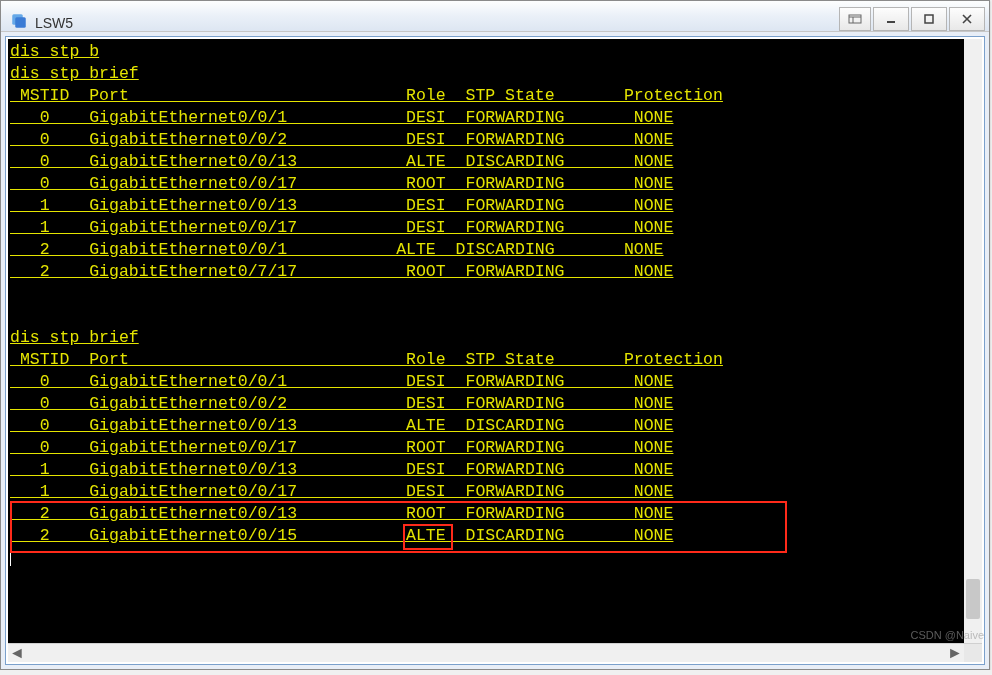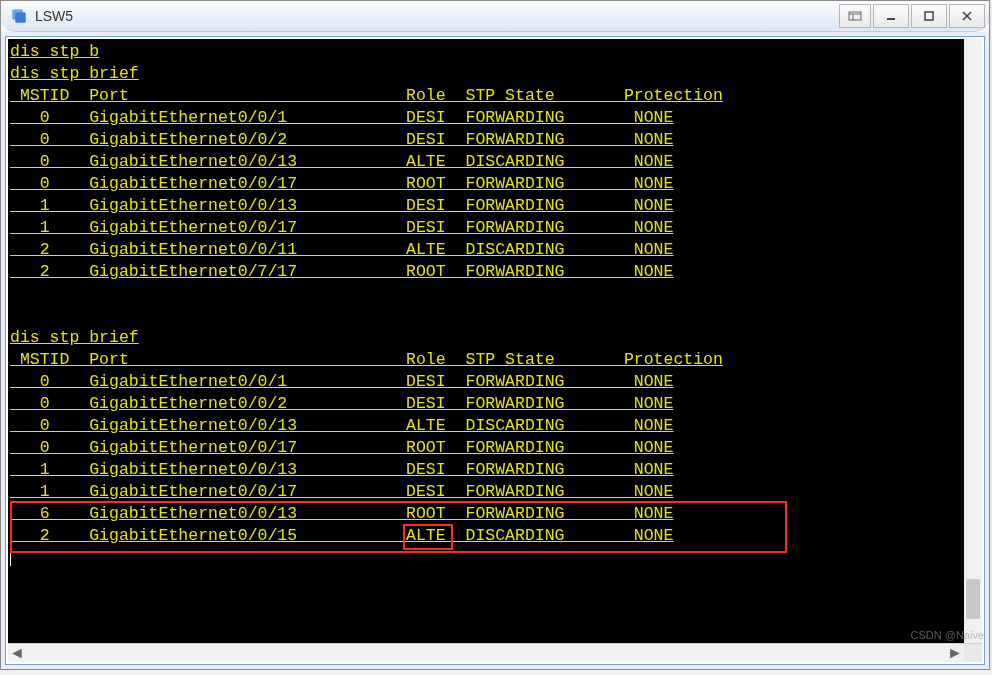--- a/index.html
+++ b/index.html
@@ -12,25 +12,24 @@
   }
   .window {
     width: 988px;
     border: 1px solid #8a8a8a;
     background: linear-gradient(to bottom, #f6f9fd, #e8eef7);
     box-shadow: 0 1px 2px rgba(0,0,0,0.2);
   }
   .title-bar {
     height: 30px;
     display: flex;
-    align-items: center;
+    align-items: flex-end;
     padding: 0 4px 0 8px;
     background: linear-gradient(to bottom, #fdfefe 0%, #eaf0f8 50%, #dde6f2 100%);
     border-bottom: 1px solid #c7c7c7;
-    border-radius: 15px;
   }
   .title-bar .app-icon {
     width: 20px;
     height: 20px;
     margin-right: 6px;
     display: flex;
     align-items: center;
     justify-content: center;
     color: #3a7bd5;
   }
@@ -182,33 +181,33 @@
       <div class="term-area">
         <div class="terminal" id="term"><span class="line"><huawei>dis stp b</huawei></span>
 <span class="line"><huawei>dis stp brief</huawei></span>
 <span class="line"> MSTID  Port                            Role  STP State       Protection</span>
 <span class="line">   0    GigabitEthernet0/0/1            DESI  FORWARDING       NONE</span>
 <span class="line">   0    GigabitEthernet0/0/2            DESI  FORWARDING       NONE</span>
 <span class="line">   0    GigabitEthernet0/0/13           ALTE  DISCARDING       NONE</span>
 <span class="line">   0    GigabitEthernet0/0/17           ROOT  FORWARDING       NONE</span>
 <span class="line">   1    GigabitEthernet0/0/13           DESI  FORWARDING       NONE</span>
 <span class="line">   1    GigabitEthernet0/0/17           DESI  FORWARDING       NONE</span>
-<span class="line">   2    GigabitEthernet0/0/11           ALTE  DISCARDING       NONE</span>
+<span class="line">   2    GigabitEthernet0/0/1           ALTE  DISCARDING       NONE</span>
 <span class="line">   2    GigabitEthernet0/7/17           ROOT  FORWARDING       NONE</span>
 <span class="line"><huawei></huawei></span>
 <span class="line"><huawei></huawei></span>
 <span class="line"><huawei>dis stp brief</huawei></span>
 <span class="line"> MSTID  Port                            Role  STP State       Protection</span>
 <span class="line">   0    GigabitEthernet0/0/1            DESI  FORWARDING       NONE</span>
 <span class="line">   0    GigabitEthernet0/0/2            DESI  FORWARDING       NONE</span>
 <span class="line">   0    GigabitEthernet0/0/13           ALTE  DISCARDING       NONE</span>
 <span class="line">   0    GigabitEthernet0/0/17           ROOT  FORWARDING       NONE</span>
 <span class="line">   1    GigabitEthernet0/0/13           DESI  FORWARDING       NONE</span>
 <span class="line">   1    GigabitEthernet0/0/17           DESI  FORWARDING       NONE</span>
-<span class="line">   6    GigabitEthernet0/0/13           ROOT  FORWARDING       NONE</span>
+<span class="line">   2    GigabitEthernet0/0/13           ROOT  FORWARDING       NONE</span>
 <span class="line">   2    GigabitEthernet0/0/15           ALTE  DISCARDING       NONE</span>
 <span class="line"><huawei></huawei></span><span class="cursor"></span></div>
         <div class="vscroll">
           <div class="thumb"></div>
         </div>
         <div class="highlight-box" id="hl-rows" style="left: 2px; top: 462px; width: 772.688px; height: 48px;"></div>
         <div class="highlight-box" id="hl-role" style="left: 395.25px; top: 485px; width: 45.625px; height: 22px;"></div>
       </div>
       <div class="hscroll">
         <div class="arrow">◄</div>

